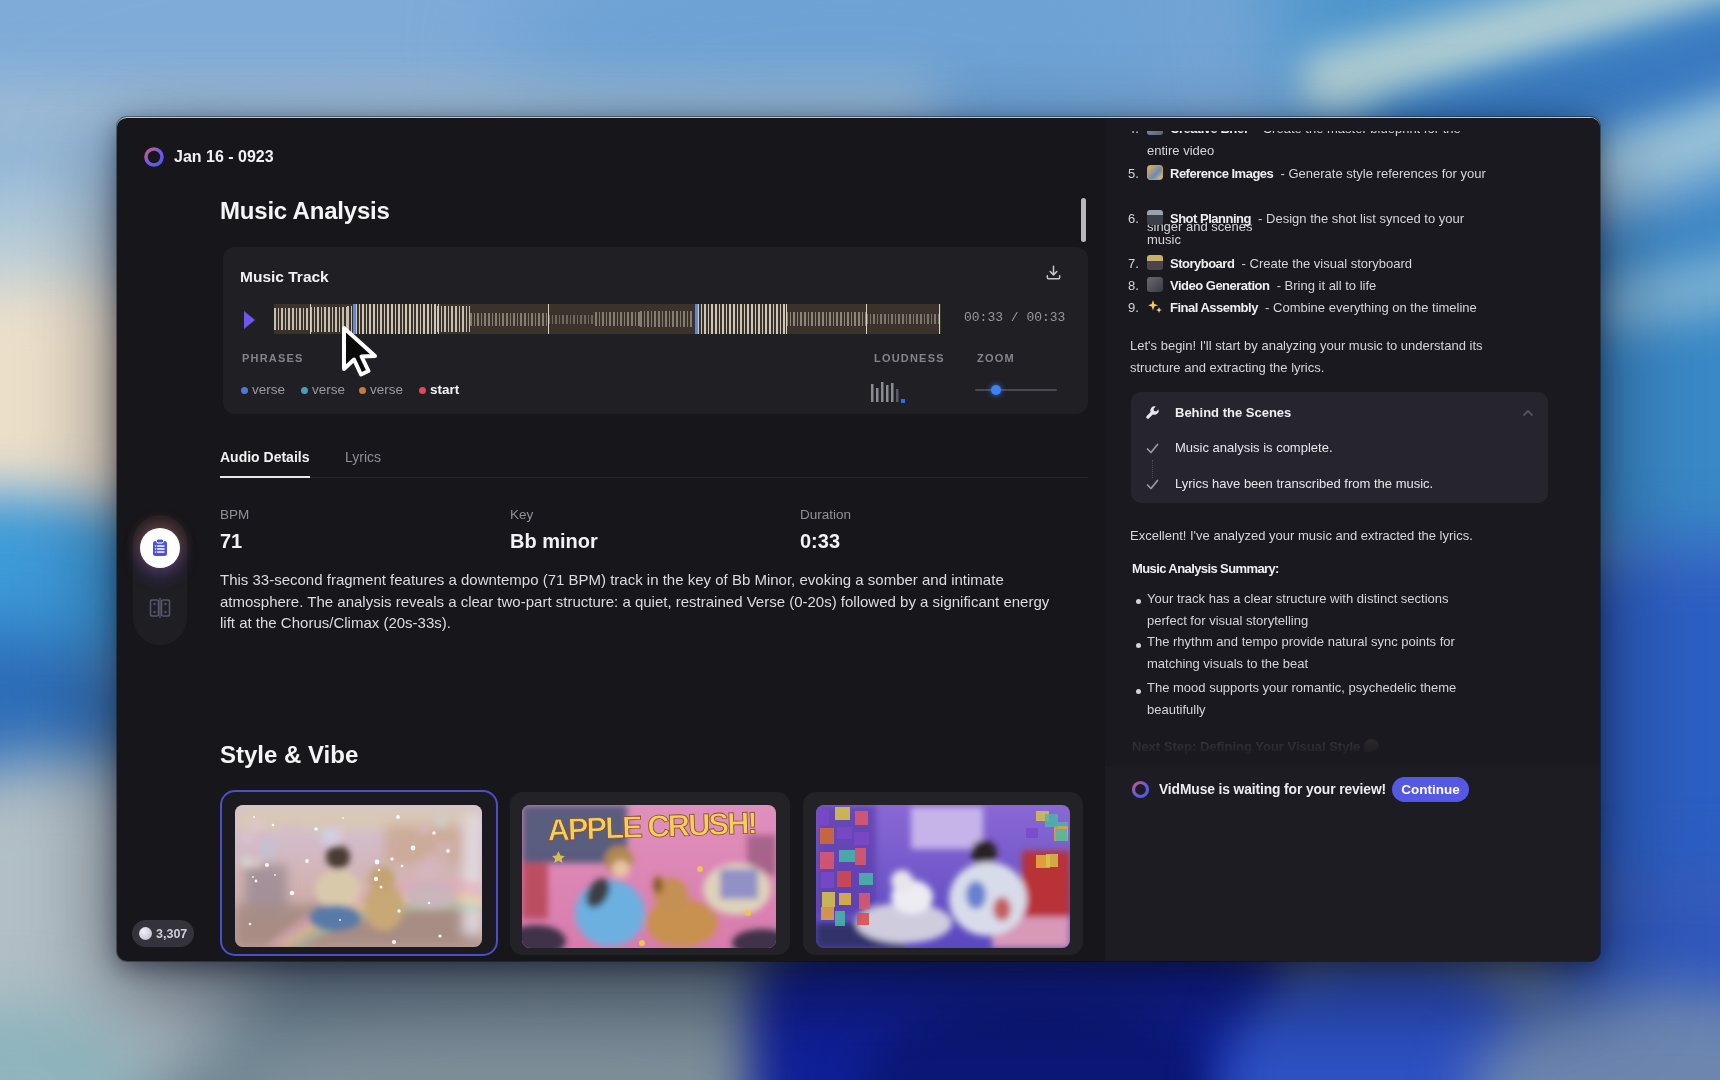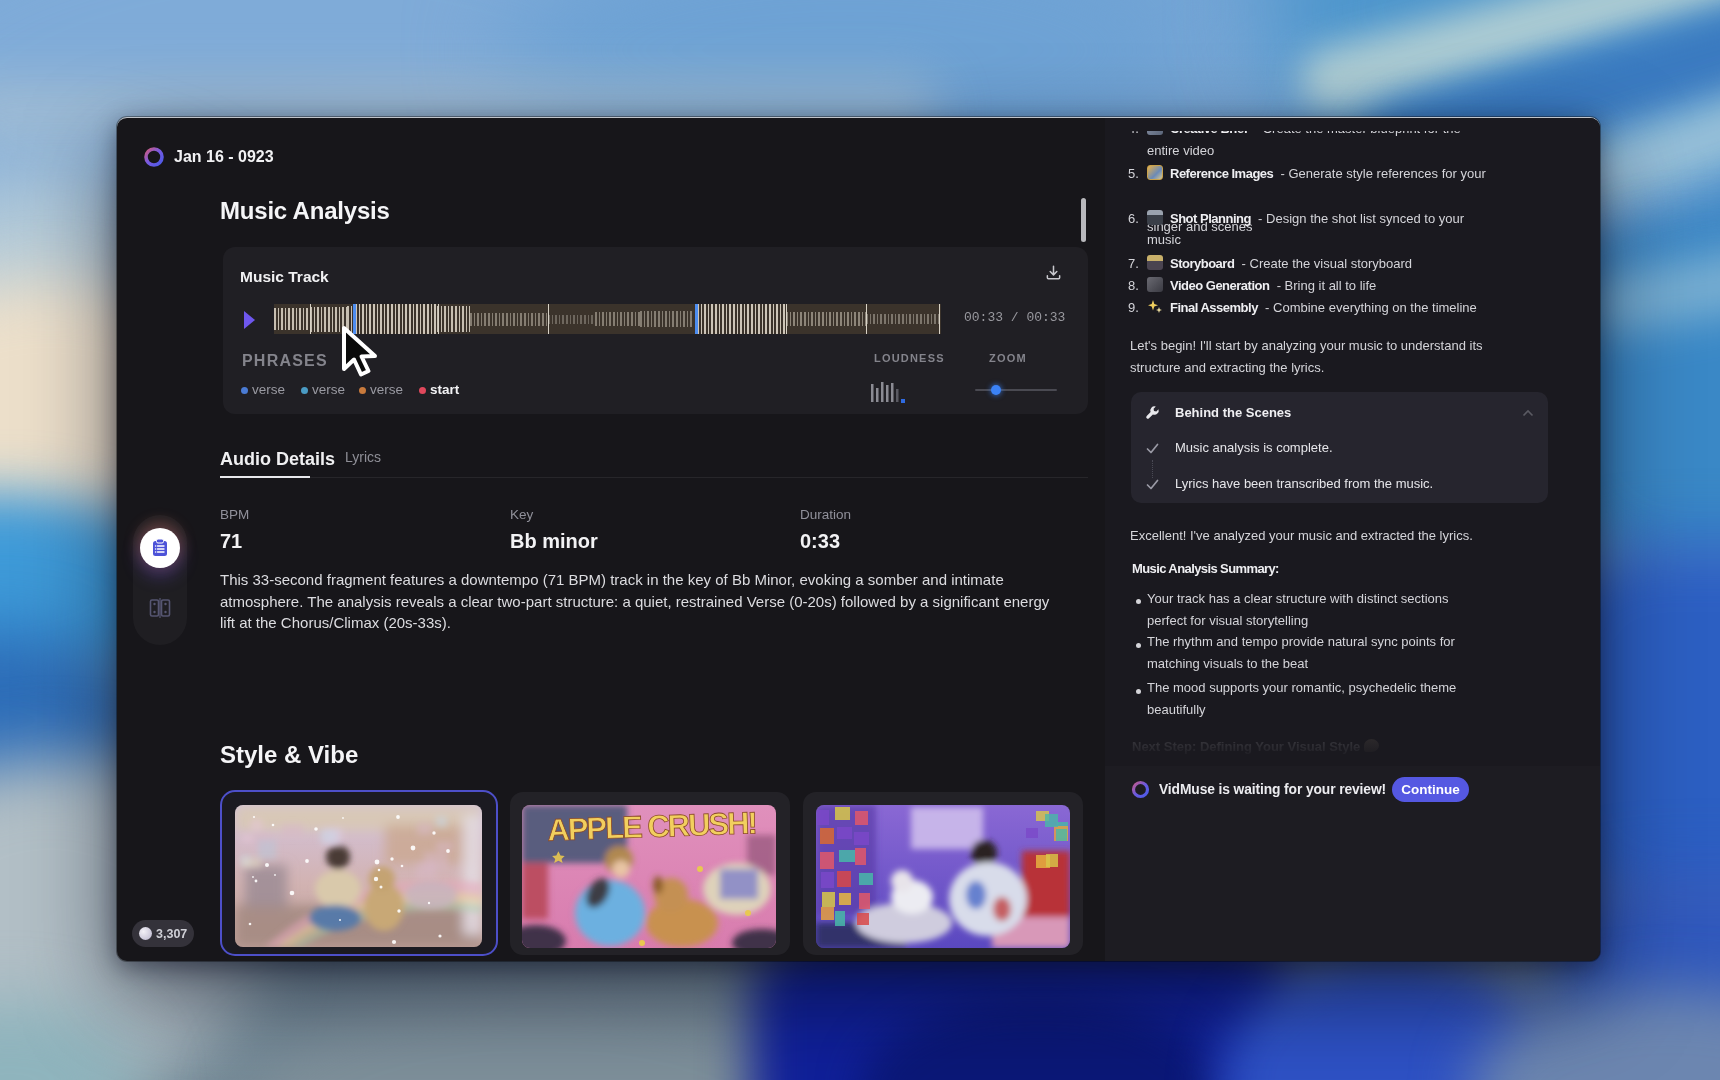--- a/index.html
+++ b/index.html
@@ -101,24 +101,24 @@
         <div class="wseg" style="left:164px;top:0;width:1.2px;height:30px;background:#d8d2c6;"></div>
         <div class="wseg" style="left:274px;top:0;width:1.2px;height:30px;background:#d8d2c6;"></div>
         <div class="wseg" style="left:512px;top:0;width:1.2px;height:30px;background:#d8d2c6;"></div>
         <div class="wseg" style="left:592px;top:0;width:1.2px;height:30px;background:#d8d2c6;"></div>
         <div class="wseg" style="left:665px;top:0;width:1.2px;height:30px;background:#d8d2c6;"></div>
         <div class="wseg" style="left:79px;top:0;width:2.6px;height:30px;background:#4d8df0;"></div>
         <div class="wseg" style="left:421px;top:0;width:2.6px;height:30px;background:#4d8df0;"></div>
       </div>
       <div style="position:absolute;left:741px;top:63px;font-family:'Liberation Mono',monospace;font-size:13px;color:#98989e;">00:33 / 00:33</div>
 
-      <div style="position:absolute;left:19px;top:105px;font-size:16px;font-weight:700;letter-spacing:1.2px;color:#84848c;">PHRASES</div>
+      <div style="position:absolute;left:19px;top:105px;font-size:11px;font-weight:700;letter-spacing:1.2px;color:#84848c;">PHRASES</div>
 
       <div style="position:absolute;left:651px;top:105px;font-size:11px;font-weight:700;letter-spacing:1.2px;color:#84848c;">LOUDNESS</div>
-      <div style="position:absolute;left:754px;top:105px;font-size:11px;font-weight:700;letter-spacing:1.2px;color:#84848c;margin-left:12px;">ZOOM</div>
+      <div style="position:absolute;left:754px;top:105px;font-size:11px;font-weight:700;letter-spacing:1.2px;color:#84848c;">ZOOM</div>
     </div>
 
     <div class="chips">
       <i class="cdot" style="left:124px;background:#4a7bd4;"></i>
         <span class="ctxt" style="left:135px;">verse</span>
       <i class="cdot" style="left:184px;background:#4a9bc4;"></i>
         <span class="ctxt" style="left:195px;">verse</span>
       <i class="cdot" style="left:242px;background:#c87a3c;"></i>
         <span class="ctxt" style="left:253px;">verse</span>
       <i class="cdot" style="left:302px;background:#e0485c;"></i>
@@ -133,21 +133,21 @@
           <rect x="15" y="5" width="2.5" height="17"></rect>
         <rect x="20" y="3" width="2.5" height="19"></rect>
           <rect x="25" y="9" width="2.5" height="13" fill="#5a5a62"></rect>
       </g>
       <rect x="30" y="19" width="4" height="4" fill="#2f6ae0"></rect>
     </svg>
 
     <div style="position:absolute;left:858px;top:271px;width:82px;height:2px;background:#4a4a52;border-radius:1px;"></div>
     <div style="position:absolute;left:874px;top:267px;width:10px;height:10px;border-radius:50%;background:#3b82f6;box-shadow:0 0 5px 1px rgba(59,130,246,.6);"></div>
 
-    <div style="position:absolute;left:103px;top:331px;font-size:18px;font-weight:700;color:#f0f0f2;">Audio Details</div>
+    <div style="position:absolute;left:103px;top:331px;font-size:14px;font-weight:700;color:#f0f0f2;">Audio Details</div>
     <div style="position:absolute;left:228px;top:331px;font-size:14px;color:#8f8f97;">Lyrics</div>
     <div style="position:absolute;left:103px;top:359px;width:868px;height:1px;background:rgba(255,255,255,.07);"></div>
     <div style="position:absolute;left:103px;top:358px;width:90px;height:2px;background:#e8e8ec;"></div>
 
     <div class="mlabel" style="left:103px;top:389px;">BPM</div>
     <div class="mval" style="left:103px;top:412px;text-align:center;">71</div>
     <div class="mlabel" style="left:393px;top:389px;">Key</div>
     <div class="mval" style="left:393px;top:412px;">Bb minor</div>
     <div class="mlabel" style="left:683px;top:389px;">Duration</div>
     <div class="mval" style="left:683px;top:412px;">0:33</div>

